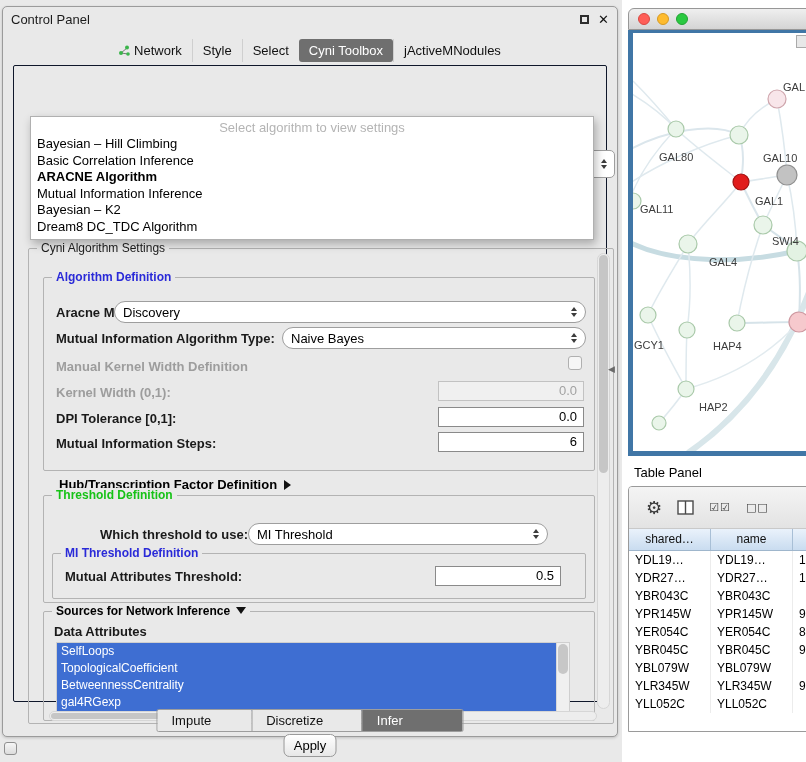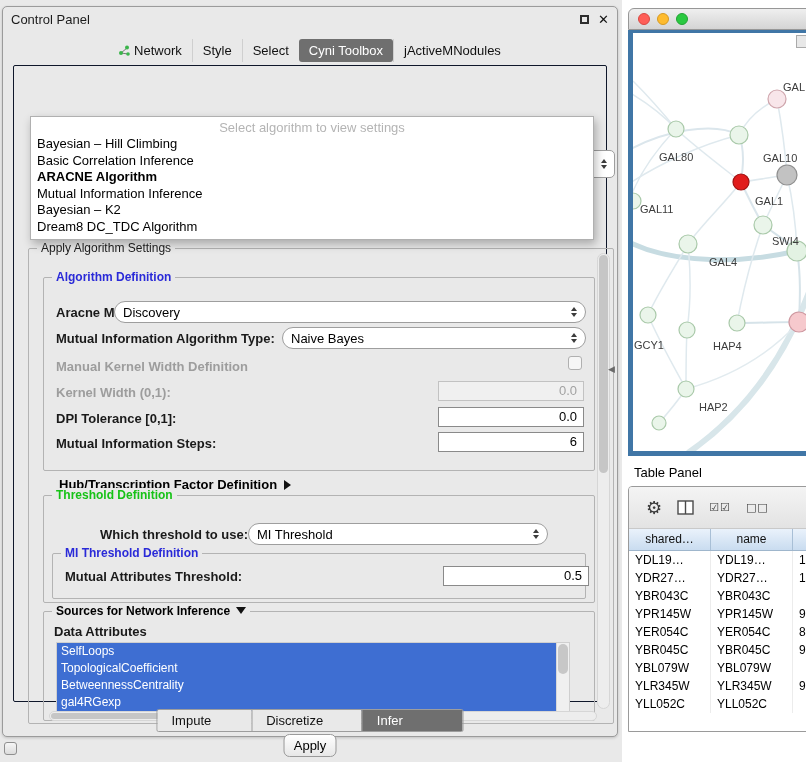--- a/index.html
+++ b/index.html
@@ -170,21 +170,21 @@
         <div class="dd-header">Select algorithm to view settings</div>
         <div class="dd-item">Bayesian – Hill Climbing</div>
         <div class="dd-item">Basic Correlation Inference</div>
         <div class="dd-item selected">ARACNE Algorithm</div>
         <div class="dd-item">Mutual Information Inference</div>
         <div class="dd-item">Bayesian – K2</div>
         <div class="dd-item">Dream8 DC_TDC Algorithm</div>
       </div>
 
       <div class="group" id="cyni-group">
-        <span class="gtitle">Apply Algorithm Settings</span>
+        <span class="gtitle">Cyni Algorithm Settings</span>
 
         <div class="group" style="left:14px; top:28px; width:552px; height:194px;">
           <span class="gtitle blue">Algorithm Definition</span>
 
           <div class="row-label" style="left:12px; top:27px;">Aracne Mode:</div>
           <div class="combo" style="left:70px; top:23px; width:472px;">
             <span class="cval">Discovery</span>
             <span class="combo-arrows">
                 <span class="arr-up"></span>
                 <span class="arr-dn"></span>
@@ -225,21 +225,21 @@
             <span class="cval">MI Threshold</span>
             <span class="combo-arrows">
                 <span class="arr-up"></span>
                 <span class="arr-dn"></span>
               </span>
           </div>
 
           <div class="group" style="left:8px; top:57px; width:534px; height:46px;">
             <span class="gtitle blue">MI Threshold Definition</span>
             <div class="row-label" style="left:12px; top:15px;">Mutual Attributes Threshold:</div>
-            <div class="tfield" style="left:382px; top:12px; width:146px;margin-left:8px;">0.5</div>
+            <div class="tfield" style="left:382px; top:12px; width:126px;">0.5</div>
           </div>
         </div>
 
         <div class="group" style="left:14px; top:362px; width:552px; height:110px;">
           <span class="gtitle boldblk">
             <span>Sources for Network Inference</span><span class="tri-down"></span>
           </span>
           <div class="row-label" style="left:10px; top:12px;">Data Attributes</div>
           <div class="attr-list">
             <div class="attr-item">SelfLoops</div>

